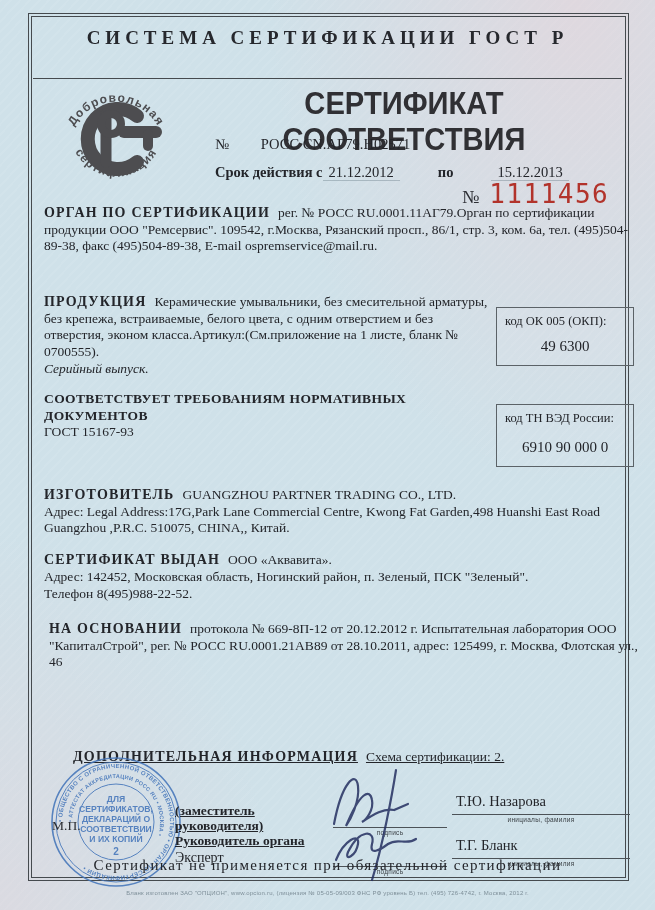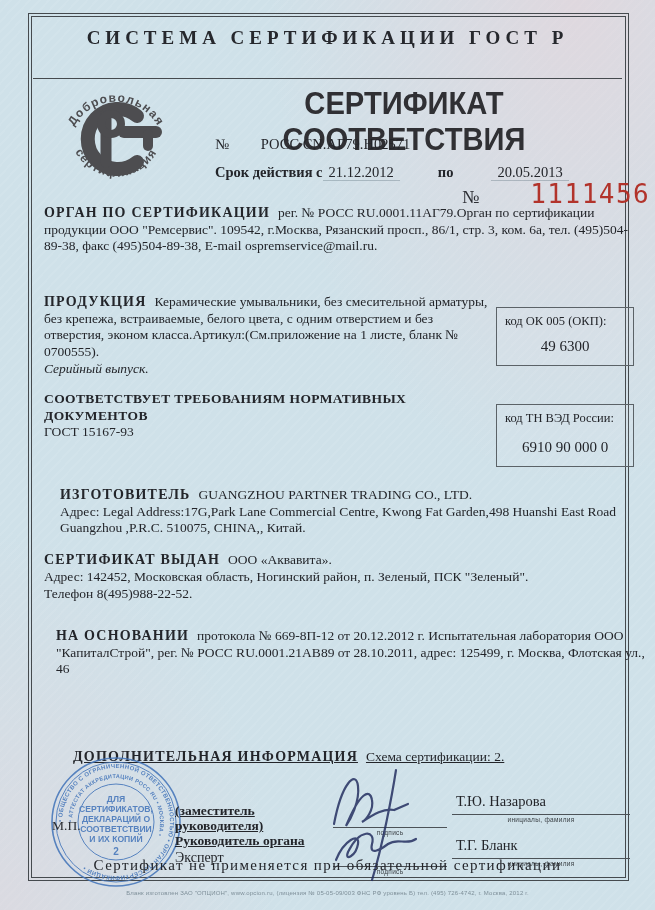--- a/index.html
+++ b/index.html
@@ -23,21 +23,21 @@
   .abs{position:absolute;}
   .regnum{left:215px;top:136px;font-size:14.5px;}
   .regnum .nm{margin-right:32px;}
   .validity{left:215px;top:164px;font-size:14.5px;font-weight:bold;}
   .validity .date{font-weight:normal;border-bottom:1px solid rgba(90,110,120,.35);padding:0 6px;}
   .validity .d1{}
   .validity .po{margin-left:38px;}
   .validity .d2{margin-left:38px;}
   .blank-num{left:462px;top:179px;display:flex;align-items:baseline;gap:10px;}
   .blank-num .nm{font-size:18px;color:#2b2d33;}
-  .blank-num .val{font-family:"DejaVu Sans Mono","Liberation Mono",monospace;font-size:26px;letter-spacing:1.5px;color:#b2332b;margin-left:41px;}
+  .blank-num .val{font-family:"DejaVu Sans Mono","Liberation Mono",monospace;font-size:26px;letter-spacing:1.5px;color:#b2332b;}
   .sec{font-size:13.5px;line-height:16.5px;color:#23252a;}
   .slabel{font-weight:bold;font-size:14px;letter-spacing:1.2px;margin-right:8px;}
   .slabel2{font-weight:bold;font-size:13.5px;letter-spacing:.4px;}
   .codebox{position:absolute;width:136px;border:1px solid #5b6267;background:rgba(255,255,255,.06);}
   .codebox .cl{font-size:12.5px;margin:6px 0 0 8px;}
   .codebox .cv{font-size:15px;text-align:center;margin:9px 0 10px 0;}
   .okp{left:496px;top:307px;}
   .tnved{left:496px;top:404px;}
   .sig-label{font-weight:bold;font-size:13.5px;line-height:15px;text-decoration:underline;}
   .sigline{height:0;border-bottom:1px solid #4c5257;}
@@ -81,21 +81,21 @@
     </g>
   </svg>
 
   <div class="cert-title">СЕРТИФИКАТ СООТВЕТСТВИЯ</div>
 
   <div class="abs regnum">
     <span class="nm">№</span><span>РОСС CN.АГ79.Н02571</span>
   </div>
 
   <div class="abs validity">
-    <span>Срок действия  с</span><span class="date d1">21.12.2012</span><span class="po">по</span><span class="date d2">20.05.2013</span>
+    <span>Срок действия  с</span><span class="date d1">21.12.2012</span><span class="po">по</span><span class="date d2">15.12.2013</span>
   </div>
 
   <div class="abs blank-num">
     <span class="nm">№</span>
     <span class="val">1111456</span>
   </div>
 
   <p class="abs sec" style="left:44px;top:205px;width:588px;margin:0;">
     <span class="slabel">ОРГАН ПО СЕРТИФИКАЦИИ</span><span>рег. № РОСС RU.0001.11АГ79.Орган по сертификации продукции ООО "Ремсервис". 109542, г.Москва, Рязанский просп., 86/1, стр. 3, ком. 6а, тел. (495)504-89-38, факс (495)504-89-38, E-mail ospremservice@mail.ru.</span>
   </p>
@@ -113,32 +113,32 @@
   <p class="abs sec" style="left:44px;top:391px;width:452px;margin:0;">
     <span class="slabel2">СООТВЕТСТВУЕТ ТРЕБОВАНИЯМ НОРМАТИВНЫХ ДОКУМЕНТОВ</span><br>
     <span>ГОСТ 15167-93</span>
   </p>
 
   <div class="codebox tnved">
     <div class="cl">код ТН ВЭД России:</div>
     <div class="cv" style="margin-top:13px;">6910 90 000 0</div>
   </div>
 
-  <p class="abs sec" style="left:60px;top:487px;width:592px;margin:0;">
+  <p class="abs sec" style="left:44px;top:487px;width:592px;margin:0;">
     <span class="slabel">ИЗГОТОВИТЕЛЬ</span><span>GUANGZHOU PARTNER TRADING CO., LTD.</span><br>
     <span>Адрес: Legal Address:17G,Park Lane Commercial Centre, Kwong Fat Garden,498 Huanshi East Road Guangzhou ,P.R.C. 510075, CHINA,, Китай.</span>
   </p>
 
   <p class="abs sec" style="left:44px;top:551px;width:592px;margin:0;line-height:17px;">
     <span class="slabel">СЕРТИФИКАТ ВЫДАН</span><span>ООО «Аквавита».</span><br>
     <span>Адрес: 142452, Московская область, Ногинский район, п. Зеленый, ПСК "Зеленый".</span><br>
     <span>Телефон 8(495)988-22-52.</span>
   </p>
 
-  <p class="abs sec" style="left:44px;top:616px;width:592px;margin:12px;">
+  <p class="abs sec" style="left:44px;top:616px;width:592px;margin:5px;">
     <span class="slabel">НА ОСНОВАНИИ</span><span>протокола № 669-8П-12 от 20.12.2012 г. Испытательная лаборатория ООО "КапиталСтрой", рег. № РОСС RU.0001.21АВ89 от 28.10.2011, адрес: 125499, г. Москва, Флотская ул., 46</span>
   </p>
 
   <p class="abs sec" style="left:60px;top:736px;width:560px;margin:13px;text-decoration:underline;">
     <span class="slabel">ДОПОЛНИТЕЛЬНАЯ ИНФОРМАЦИЯ</span><span>Схема сертификации: 2.</span>
   </p>
 
   <svg class="abs stamp" style="left:46px;top:752px;" width="140" height="140" viewBox="0 0 140 140">
     <defs>
       <path id="stampOuter" d="M 16,70 A 54,54 0 1 1 124,70 A 54,54 0 1 1 16,70"></path>

